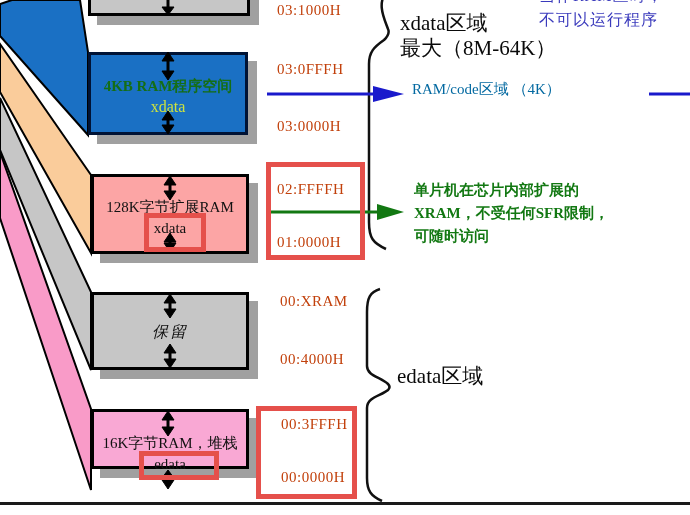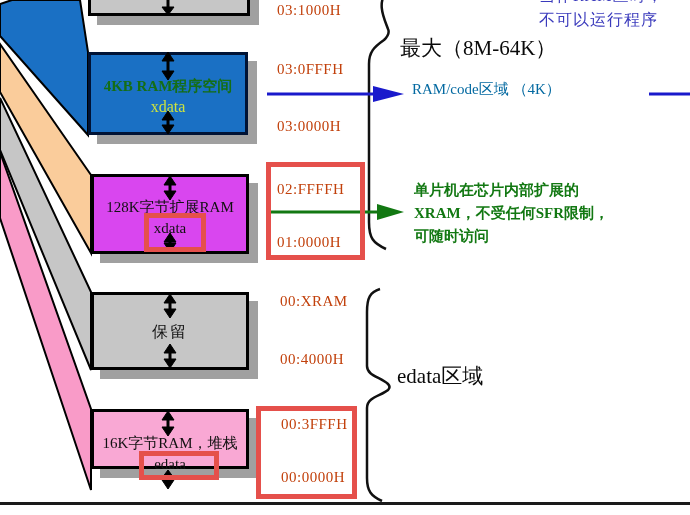--- a/index.html
+++ b/index.html
@@ -5,28 +5,28 @@
   html,body{margin:0;padding:0;background:#fff;}
   #canvas{
     position:relative;width:690px;height:515px;overflow:hidden;background:#ffffff;
     font-family:"Liberation Serif","DejaVu Serif",serif;
   }
   svg.layer{position:absolute;left:0;top:0;pointer-events:none;}
   .membox{position:absolute;box-sizing:border-box;border:3px solid #000;box-shadow:9px 9px 0 0 #a0a0a0;}
   .membox .t{position:absolute;left:0;width:100%;text-align:center;white-space:nowrap;}
   #box-top{left:88px;top:-30px;width:162px;height:46px;background:#c6c6c6;}
   #box-ram4k{left:88px;top:52px;width:160px;height:83px;background:#1a70c4;border-color:#001335;padding-left:48px;}
-  #box-xram{left:91px;top:174px;width:158px;height:80px;background:#d946ef;}
+  #box-xram{left:91px;top:174px;width:158px;height:80px;background:#fca5a5;}
   #box-resv{left:91px;top:292px;width:158px;height:78px;background:#c6c6c6;}
   #box-ram16k{left:91px;top:409px;width:158px;height:60px;background:#f9a8d4;}
   #box-ram4k .t1{top:22px;color:#156e15;font-size:15px;font-weight:bold;}
   #box-ram4k .t2{top:43px;color:#cde23f;font-size:16px;}
   #box-xram .t1{top:21px;color:#111;font-size:15px;}
   #box-xram .t2{top:43px;color:#111;font-size:15px;}
-  #box-resv .t1{top:27px;color:#111;font-size:16px;letter-spacing:2px;}
+  #box-resv .t1{top:27px;color:#111;font-size:16px;letter-spacing:2px;font-style:italic;}
   #box-ram16k .t1{top:22px;color:#111;font-size:15px;}
   #box-ram16k .t2{top:44px;color:#111;font-size:15px;}
   .addr{position:absolute;font-size:15px;color:#c2410c;white-space:nowrap;letter-spacing:.5px;}
   .redrect{position:absolute;box-sizing:border-box;border:5px solid #e5504b;}
   #rr-xdata{left:144px;top:213px;width:62px;height:39px;}
   #rr-addr-xram{left:266px;top:162px;width:99px;height:98px;}
   #rr-edata{left:139px;top:451px;width:80px;height:29px;}
   #rr-addr-edata{left:256px;top:406px;width:101px;height:93px;}
   .biglabel{position:absolute;font-size:21px;color:#0a0a0a;white-space:nowrap;}
   #lbl-ramcode{position:absolute;left:412px;top:80px;font-size:15px;color:#0369a1;white-space:nowrap;}
@@ -137,20 +137,21 @@
   <div class="addr" style="left:277px;top:2px">03:1000H</div>
   <div class="addr" style="left:277px;top:61px">03:0FFFH</div>
   <div class="addr" style="left:277px;top:118px">03:0000H</div>
   <div class="addr" style="left:277px;top:181px">02:FFFFH</div>
   <div class="addr" style="left:277px;top:234px">01:0000H</div>
   <div class="addr" style="left:280px;top:293px">00:XRAM</div>
   <div class="addr" style="left:280px;top:351px">00:4000H</div>
   <div class="addr" style="left:281px;top:416px">00:3FFFH</div>
   <div class="addr" style="left:281px;top:469px">00:0000H</div>
 
+  <div class="biglabel" style="left:400px;top:9px">xdata区域</div>
   <div class="biglabel" style="left:400px;top:34px">最大（8M-64K）</div>
   <div id="lbl-ramcode">RAM/code区域 （4K）</div>
   <div class="biglabel" style="left:397px;top:362px">edata区域</div>
 
   <div class="greennote" style="top:204px">XRAM，不受任何SFR限制，</div>
   <div class="greennote" style="top:181px">单片机在芯片内部扩展的</div>
   <div class="greennote" style="top:227px">可随时访问</div>
 
   <div class="bluenote" style="top:-14px">当作RAM区时，</div>
   <div class="bluenote" style="top:10px">不可以运行程序</div>

